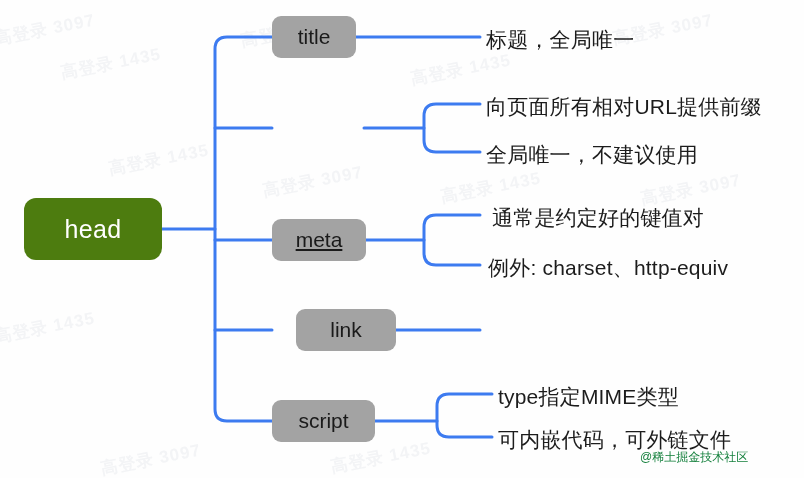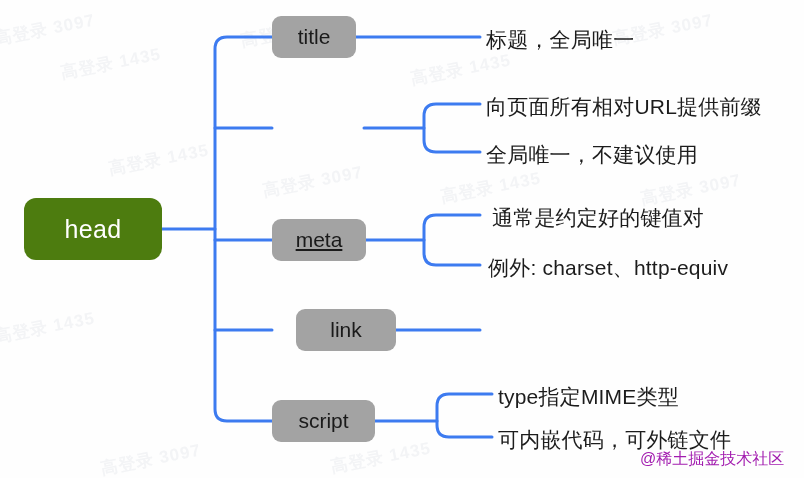--- a/index.html
+++ b/index.html
@@ -24,22 +24,22 @@
     color: #f3f4f6;
     font-size: 17px;
     font-weight: 700;
     white-space: nowrap;
     transform: rotate(-11deg);
     user-select: none;
     letter-spacing: 1px;
   }
   .wm-b {
     position: absolute;
-    color: #a21caf;
-    font-size: 16px;
+    color: #15803d;
+    font-size: 12px;
     white-space: nowrap;
     user-select: none;
   }
 
   
   #wires {
     position: absolute;
     left: 0;
     top: 0;
     width: 804px;

